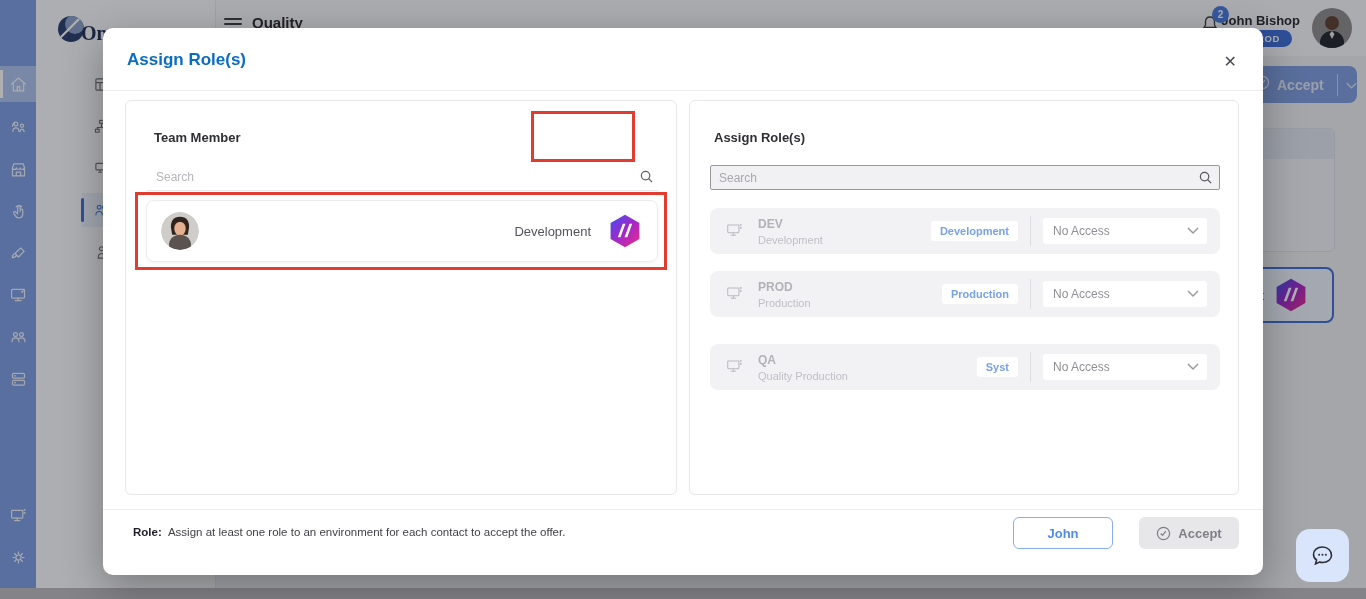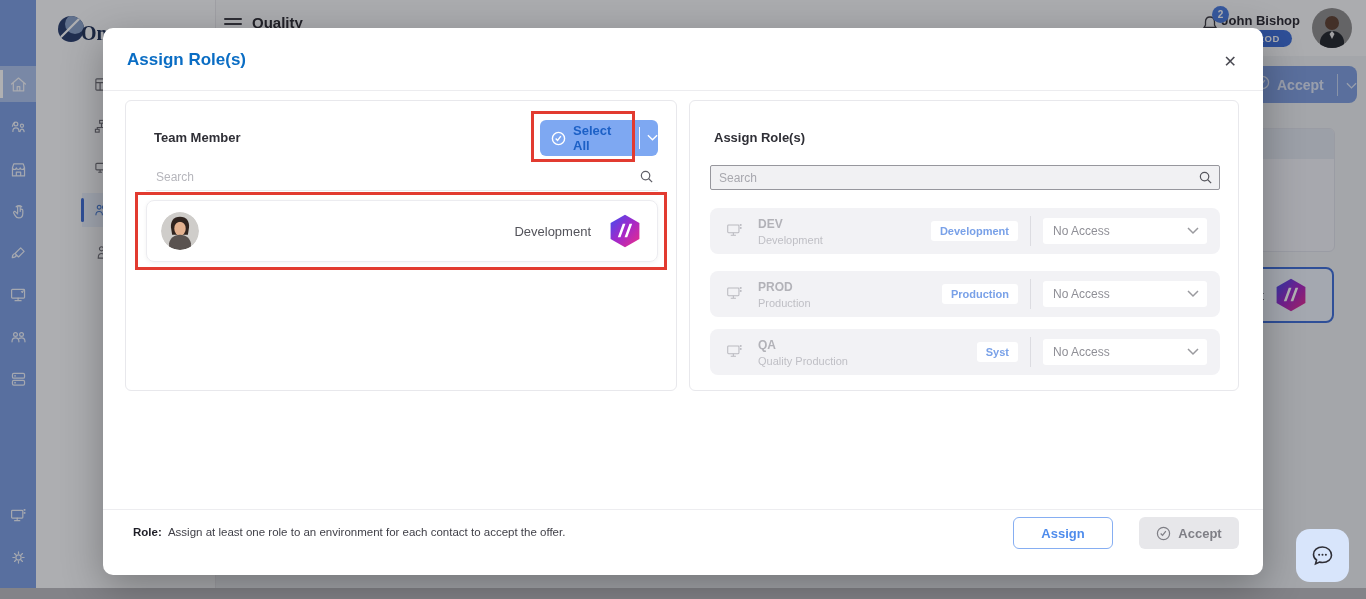--- a/index.html
+++ b/index.html
@@ -51,21 +51,21 @@
   .bg-partner-box .txt { font-size:13px; color:#2b2b33; margin-left:7px; }
   .bg-partner-box svg { margin-left:9px; }
 
   
   .overlay { position:absolute; inset:0; background:rgba(15,15,20,.33); z-index:50; }
   .modal { position:absolute; left:103px; top:28px; width:1160px; height:547px; background:#fff; border-radius:10px; box-shadow:0 12px 40px rgba(0,0,0,.3); z-index:100; }
   .modal-title { position:absolute; left:24px; top:22px; font-size:17px; font-weight:bold; color:#0a6dc4; }
   .modal-close { position:absolute; right:26px; top:24px; font-size:16px; color:#4a4a52; cursor:pointer; }
   .modal-hr { position:absolute; left:0; right:0; top:62px; border-top:1px solid #ececef; }
 
-  .panel { position:absolute; top:72px; height:291px; border:1px solid #e8e8ec; border-radius:6px; background:#fff; }
+  .panel { position:absolute; top:72px; height:395px; border:1px solid #e8e8ec; border-radius:6px; background:#fff; }
   .panel.left { left:22px; width:552px; }
   .panel.right { left:586px; width:550px; }
   .panel-heading { position:absolute; left:28px; top:29px; font-size:13px; font-weight:bold; color:#2f2f36; }
   .panel.right .panel-heading { left:24px; }
 
   .select-all { position:absolute; left:414px; top:19px; width:118px; height:36px; background:#7ea8f2; border-radius:6px; display:flex; align-items:center; cursor:pointer; }
   .select-all .chk { color:#fff; margin-left:11px; display:flex; }
   .select-all .lbl { font-size:13px; font-weight:bold; color:#1c60c6; margin-left:7px; }
   .select-all .sep { width:1px; height:22px; background:rgba(255,255,255,.92); margin-left:10px; }
   .select-all .chev { color:#fff; margin-left:7px; display:flex; }
@@ -303,35 +303,20 @@
   <div class="overlay"></div>
 
   <div class="modal">
     <div class="modal-title">Assign Role(s)</div>
     <div class="modal-close">✕</div>
     <div class="modal-hr"></div>
 
     <div class="panel left">
       <div class="panel-heading">Team Member</div>
 
-      <div class="select-all">
-        <span class="chk">
-            <svg width="15" height="15" viewBox="0 0 16 16">
-              <circle cx="8" cy="8" r="6.5"></circle>
-              <path d="M5 8 l2 2 3.5-4.5"></path>
-            </svg>
-          </span>
-        <span class="lbl">Select All</span>
-        <span class="sep"></span>
-        <span class="chev">
-            <svg width="11" height="8" viewBox="0 0 12 8">
-              <path d="M1 1 l5 5 5-5"></path>
-            </svg>
-          </span>
-      </div>
 
       <div class="team-search">
         <input placeholder="Search" style="">
         <svg width="15" height="15" viewBox="0 0 16 16">
             <circle cx="7" cy="7" r="4.5"></circle>
             <path d="M10.4 10.4 L14 14"></path>
           </svg>
       </div>
 
       <div class="member-card">
@@ -416,21 +401,21 @@
         <span class="env-badge">Production</span>
         <span class="env-sep"></span>
         <div class="access-select">
           <span class="val">No Access</span>
           <svg width="12" height="8" viewBox="0 0 12 8">
               <path d="M1 1 l5 5 5-5"></path>
             </svg>
         </div>
       </div>
 
-      <div class="env-row" style="top:228px">
+      <div class="env-row" style="top:243px">
         <span class="mon">
             <svg width="19" height="18" viewBox="0 0 22 20">
               <rect x="2" y="3" width="13" height="9" rx="1"></rect>
               <path d="M8.5 12 v3 M5.5 15 h6"></path>
               <rect x="16" y="2" width="2" height="2" fill="currentColor" stroke="none"></rect>
               <rect x="16" y="5.5" width="2" height="2" fill="currentColor" stroke="none"></rect>
             </svg>
           </span>
         <div class="env-meta">
           <div class="env-code">QA</div>
@@ -445,21 +430,21 @@
             </svg>
         </div>
       </div>
     </div>
 
     <div class="modal-footer-hr"></div>
     <div class="note">
       <b>Role:</b>
       <span style="margin-left:3px">Assign at least one role to an environment for each contact to accept the offer.</span>
     </div>
-    <button class="btn btn-close">Assign</button>
+    <button class="btn btn-close">John</button>
     <button class="btn btn-accept">
       <svg width="15" height="15" viewBox="0 0 16 16">
           <circle cx="8" cy="8" r="6.5"></circle>
           <path d="M5 8 l2 2 3.5-4.5"></path>
         </svg>
       <span>Accept</span>
     </button>
   </div>
 
   <div class="ann box1"></div>

